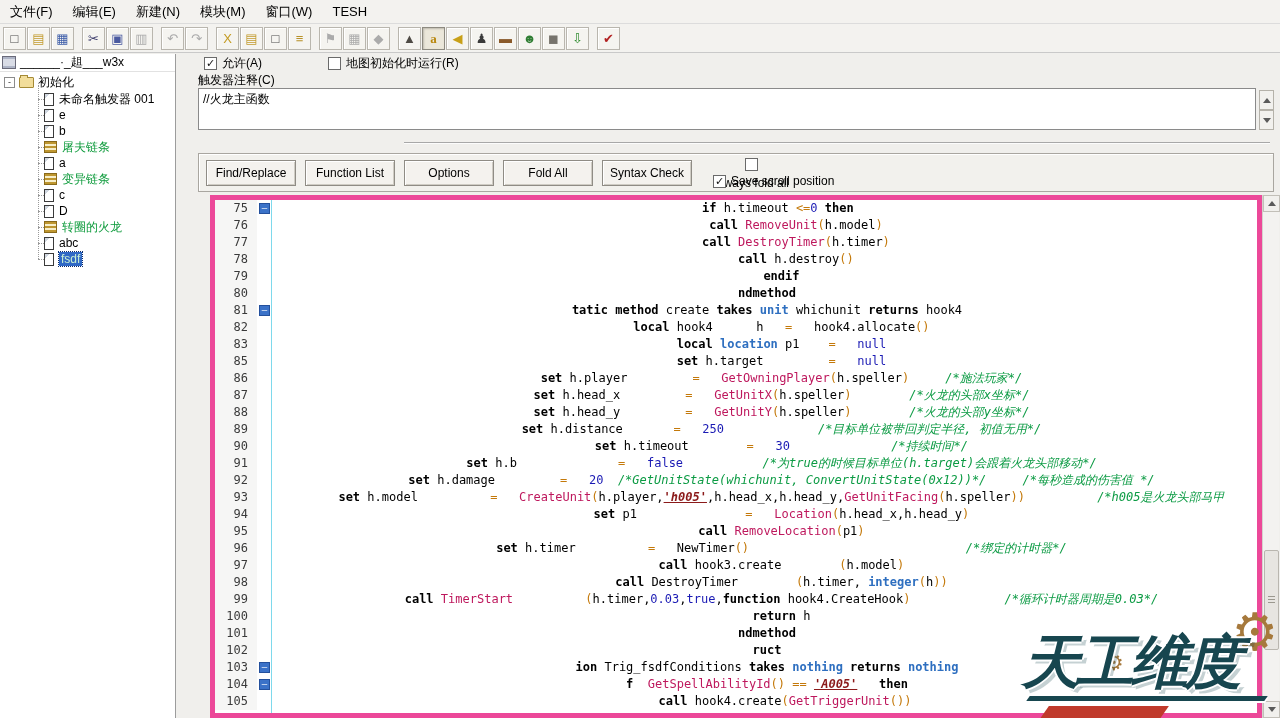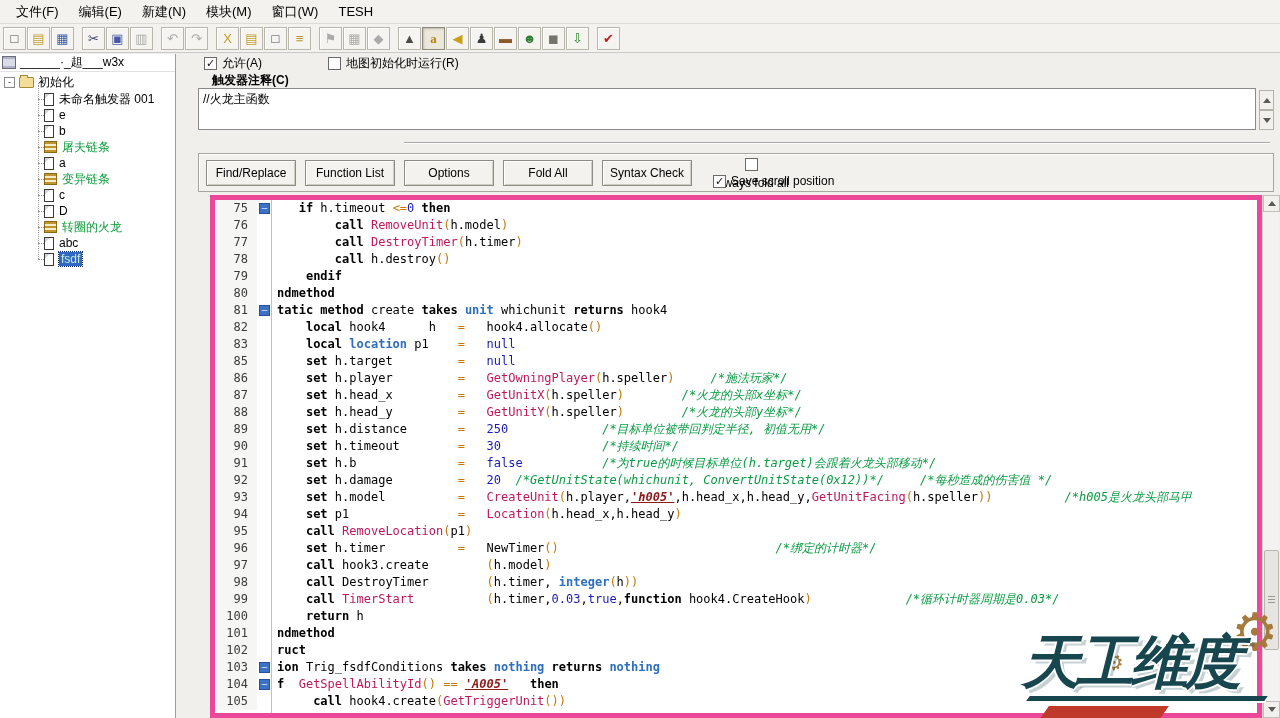--- a/index.html
+++ b/index.html
@@ -4,21 +4,21 @@
 <style>
   * { margin:0; padding:0; box-sizing:border-box; }
   html,body { background:#D6D6D6; }
   .screen {
     position:relative; width:1280px; height:718px; overflow:hidden;
     background:#F0EFEC; font-family:"Liberation Sans","DejaVu Sans",sans-serif;
     color:#000; font-size:12px; user-select:none;
   }
   
   .menubar { height:24px; display:flex; align-items:center; background:#F3F2EF;
-    border-bottom:1px solid #DCDCDC; padding-left:6px; }
+    border-bottom:1px solid #DCDCDC; }
   .menu-item { padding:4px 10px; font-size:13px; cursor:default; }
   
   .toolbar { height:29px; display:flex; align-items:center; background:#F3F2EF;
     border-bottom:1px solid #C9C9C9; padding-left:3px; }
   .tbtn { width:23px; height:23px; margin-right:1px; display:flex; align-items:center;
     justify-content:center; background:#F5F4F0; border:1px solid #B9B6AE;
     box-shadow:inset 1px 1px 0 #fff; font-size:13px; line-height:1; cursor:pointer; }
   .tbtn.disabled { color:#ABABAB !important; }
   .tbtn.pressed { background:#EBE7DA; border-color:#8D8A80; box-shadow:inset 1px 1px 2px #BDB9AE;
     font-weight:bold; font-family:"Liberation Serif","DejaVu Serif",serif; }
@@ -76,21 +76,21 @@
   
   .editor { position:absolute; left:210px; top:195px; width:1052px; bottom:0;
     background:#fff; border:5px solid #ec4899; overflow:hidden;
     font-family:"DejaVu Sans Mono","Liberation Mono",monospace; font-size:12px; }
   .scopeline { position:absolute; left:56px; top:0; bottom:0; width:1px; background:#7ED9EC; }
   .crow { display:flex; height:17px; line-height:17px; white-space:pre; }
   .gut { width:42px; text-align:right; padding-right:9px; color:#3A3A3A; background:#F6F6F5; flex:none; }
   .foldc { width:20px; flex:none; position:relative; }
   .foldbox { position:absolute; left:2px; top:3px; width:11px; height:11px; background:#3B72C8;
     border:1px solid #24509C; color:#fff; font-size:9px; line-height:9px; text-align:center; cursor:pointer; }
-  .codeln { flex:1; overflow:hidden; }
+  .codeln { flex:1; overflow:hidden;text-align:center; }
   .kw { font-weight:bold; color:#000; }
   .ty { font-weight:bold; color:#2E6FC0; }
   .vl { color:#1A1AB4; }
   .nt { color:#be185d; }
   .cm { color:#0C9B44; font-style:italic; }
   .rw { color:#8B1A1A; font-weight:bold; font-style:italic; text-decoration:underline; }
   .op { color:#C4790A; }
   
   .vscroll { position:absolute; left:1262px; top:195px; width:17px; bottom:0;
     background:#F3F2F0; border-left:1px solid #D5D3CE; }
@@ -223,21 +223,21 @@
   </div>
 
   <div class="chk" style="left:204px; top:55px;">
     <span class="box">✓</span>
     <span>允许(A)</span>
   </div>
   <div class="chk" style="left:328px; top:55px;">
     <span class="box"></span>
     <span>地图初始化时运行(R)</span>
   </div>
-  <div class="rp-label" style="left:212px; top:72px;font-weight:bold;">触发器注释(C)</div>
+  <div class="rp-label" style="left:198px; top:72px;">触发器注释(C)</div>
   <div class="comment-box">//火龙主函数</div>
   <div class="spinners">
     <div class="spin">
         <span class="tri-up"></span>
       </div>
     <div class="spin">
         <span class="tri-dn"></span>
       </div>
   </div>
   <div class="rp-label" style="left:198px; top:136px;margin-top:16px;">触发器函数(T)</div>

